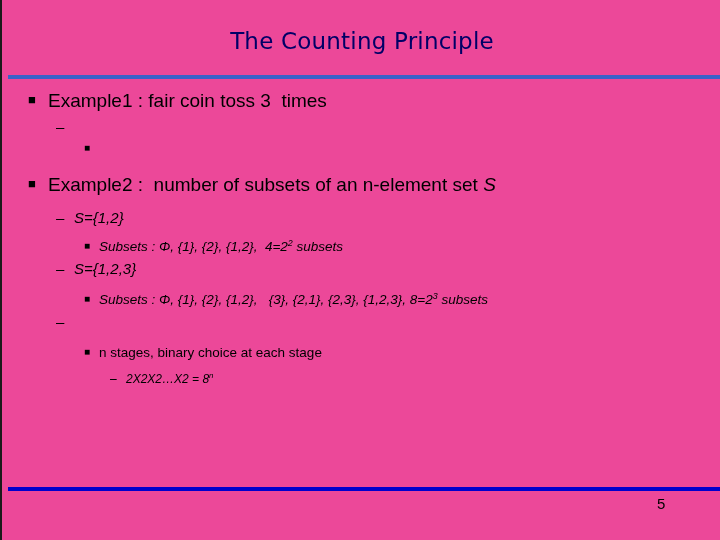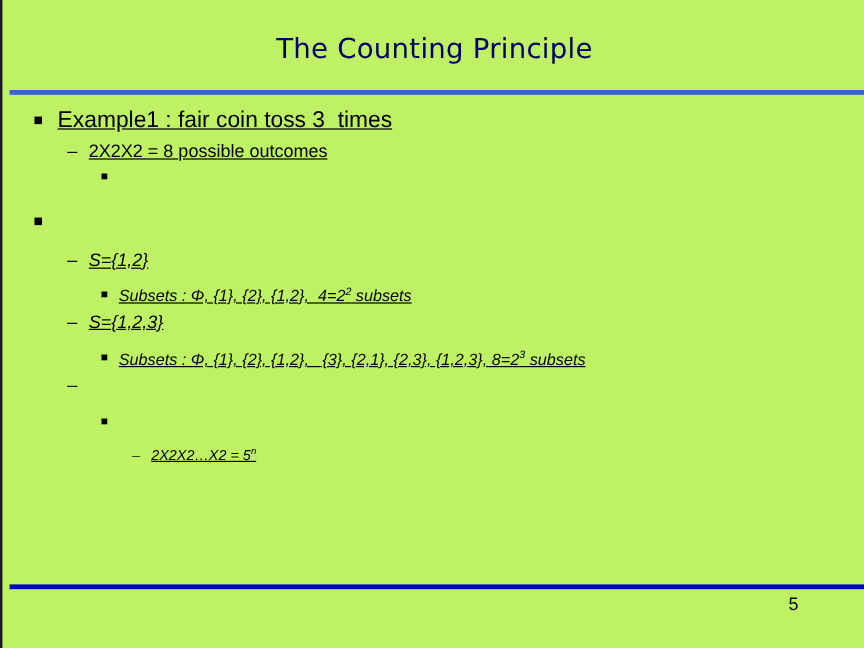--- a/index.html
+++ b/index.html
@@ -11,21 +11,21 @@
     width: 720px;
     height: 540px;
     font-family: "Liberation Sans", sans-serif;
     color: #000000;
     overflow: hidden;
   }
   #slide {
     position: relative;
     width: 720px;
     height: 540px;
-    background: #bef264;
+    background: #ec4899;
     box-sizing: border-box;
     border-left: 2px solid #1a1a1a;
     overflow: hidden;
   }
 
   
   #title-area {
     position: absolute;
     left: 0;
     top: 26px;
@@ -73,21 +73,20 @@
     align-items: flex-start;
     white-space: pre-wrap;
   }
   .bullet {
     flex: 0 0 auto;
     display: inline-block;
     text-align: left;
   }
   .txt {
     flex: 0 1 auto;
-    text-decoration: underline;
   }
 
   
   .lvl1 {
     padding-left: 26px;
     font-size: 19px;
     line-height: 26px;
     margin-bottom: 2px;
   }
   .lvl1 .bullet {
@@ -176,31 +175,31 @@
 
   <div id="body-area">
 
     <div class="line lvl1">
       <span class="bullet">■</span>
       <span class="txt">Example1 : fair coin toss 3  times</span>
     </div>
 
     <div class="line lvl2">
       <span class="bullet">–</span>
-      <span class="txt">2X2X2 = 8 possible outcomes</span>
     </div>
 
     <div class="line lvl3">
       <span class="bullet">■</span>
     </div>
 
     <div class="gap-a"></div>
 
     <div class="line lvl1">
       <span class="bullet">■</span>
+      <span class="txt"><span>Example2 :  number of subsets of an n-element set </span><span class="ital">S</span></span>
     </div>
 
     <div class="gap-b"></div>
 
     <div class="line lvl2 ital">
       <span class="bullet">–</span>
       <span class="txt">S={1,2}</span>
     </div>
 
     <div class="gap-b"></div>
@@ -223,27 +222,28 @@
     </div>
 
     <div class="line lvl2">
       <span class="bullet">–</span>
     </div>
 
     <div class="gap-d"></div>
 
     <div class="line lvl3">
       <span class="bullet">■</span>
+      <span class="txt">n stages, binary choice at each stage</span>
     </div>
 
     <div class="gap-b"></div>
 
     <div class="line lvl4 ital">
       <span class="bullet">–</span>
-      <span class="txt"><span>2X2X2…X2 = 5</span><sup>n</sup><span></span></span>
+      <span class="txt"><span>2X2X2…X2 = 8</span><sup>n</sup><span></span></span>
     </div>
 
   </div>
 
   <div id="footer-rule"></div>
 
   <div id="page-number">5</div>
 
 </div>
 

